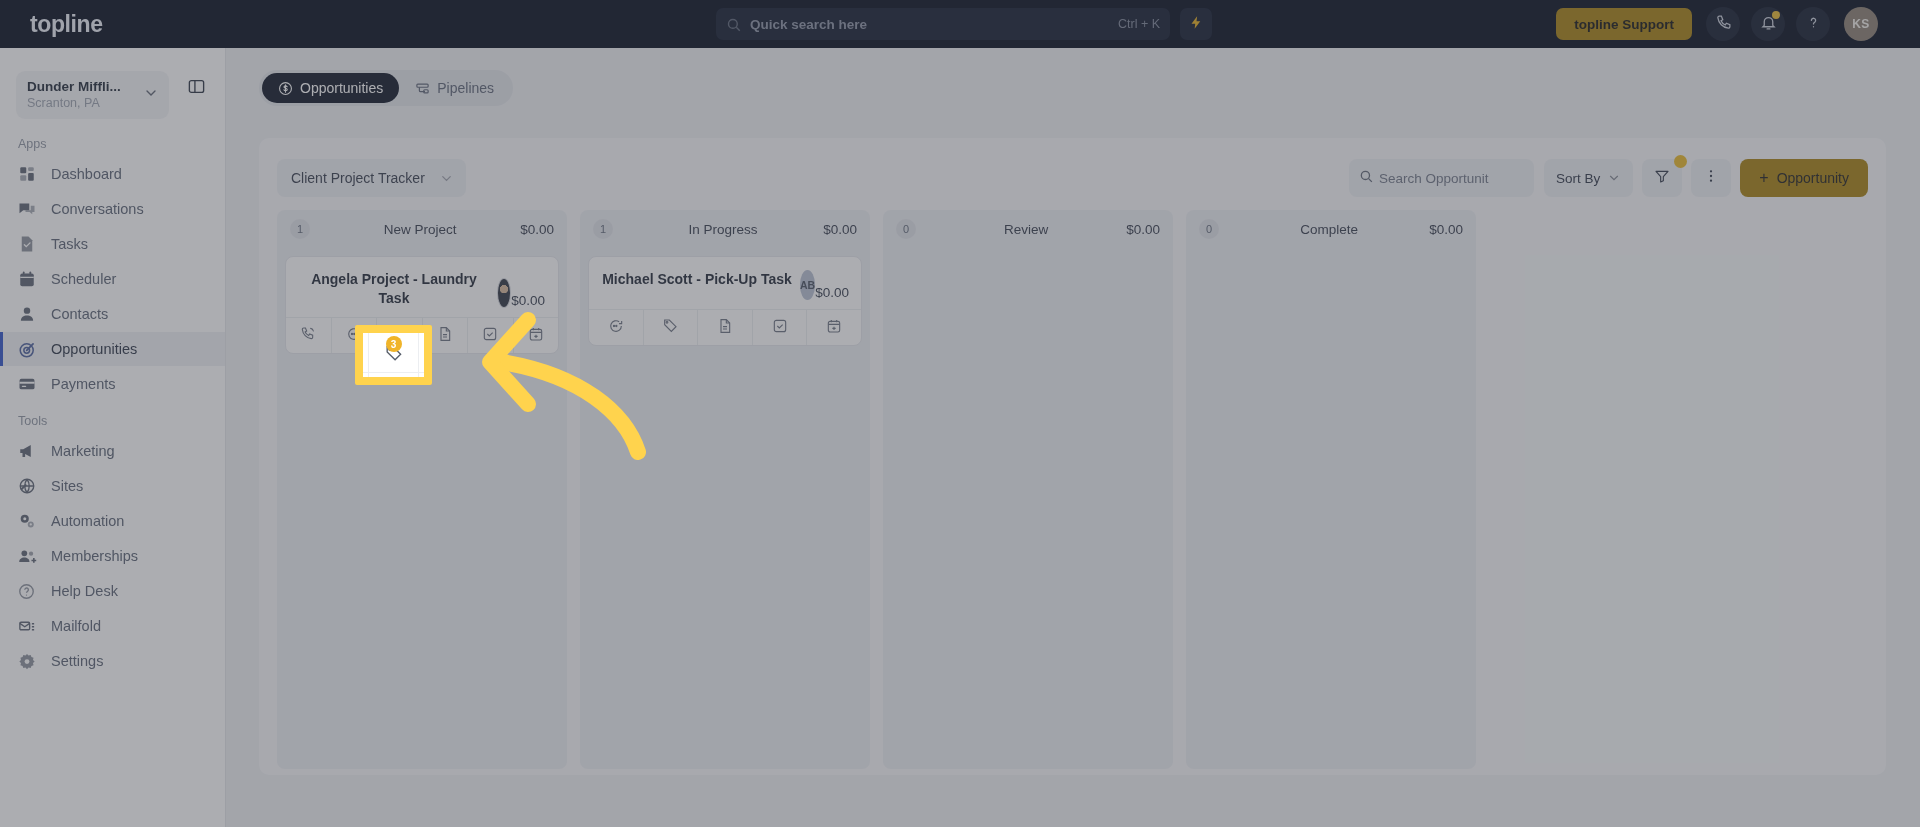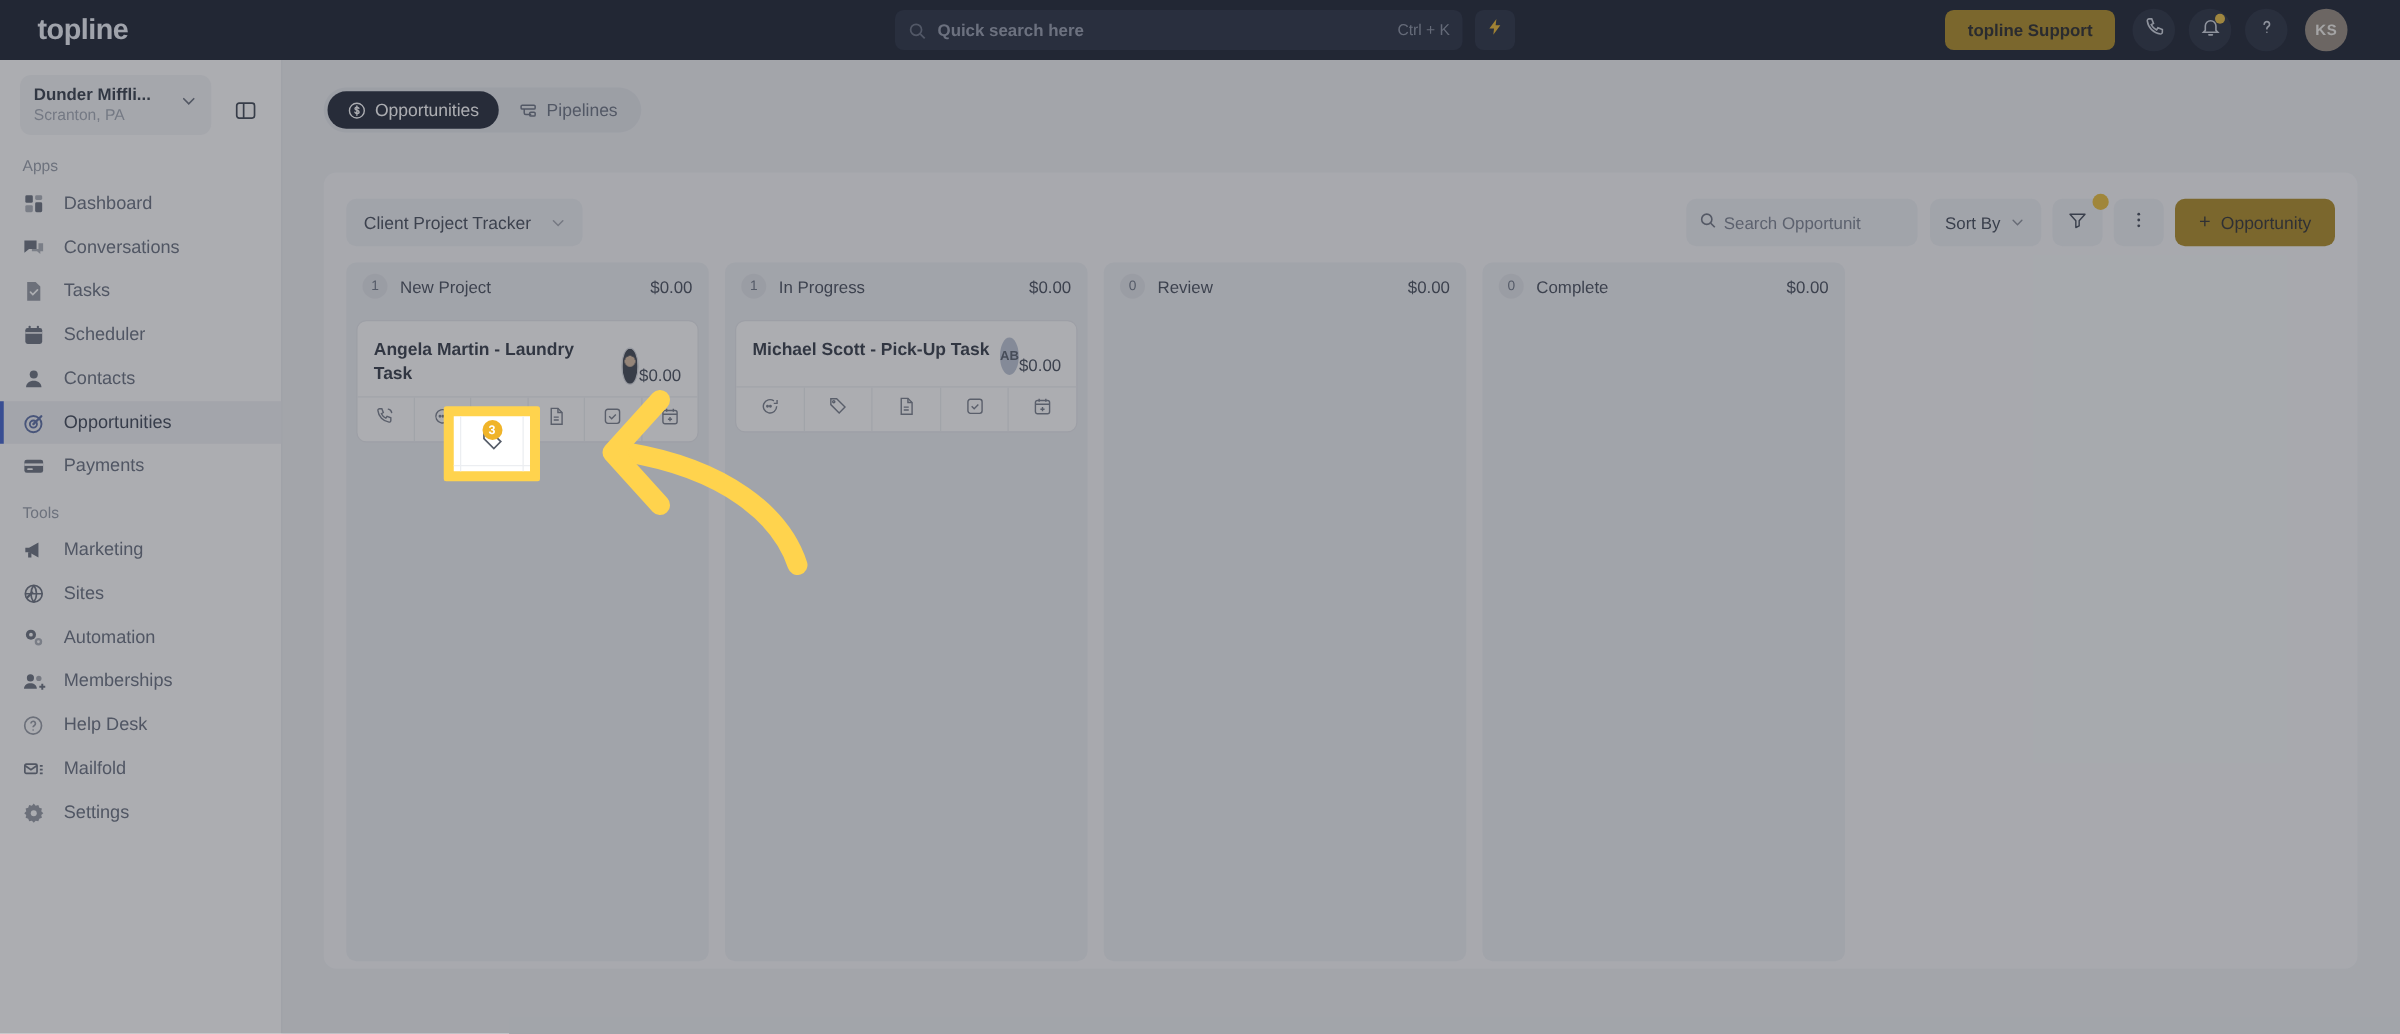--- a/index.html
+++ b/index.html
@@ -52,21 +52,21 @@
     position: absolute; right: 42px; top: 7px; width: 34px; height: 34px; border-radius: 50%;
     background: #8a7f72; color: #f2efe9; font-size: 12px; font-weight: 600;
     display: flex; align-items: center; justify-content: center; letter-spacing: .5px;
   }
 
   
   .sidebar {
     position: absolute; top: 48px; left: 0; width: 226px; height: 779px;
     background: #ffffff; border-right: 1px solid #e4e6ea; z-index: 20;
   }
-  .orgrow { display: flex; align-items: flex-end; padding: 12px 12px 6px 16px; }
+  .orgrow { display: flex; align-items: flex-start; padding: 12px 12px 6px 16px; margin-top: 11px; }
   .orgsel {
     flex: 1; background: #f3f4f6; border-radius: 9px; padding: 7px 10px 8px 11px;
     display: flex; align-items: center; min-width: 0;
   }
   .orgsel .txt { flex: 1; min-width: 0; }
   .orgname { font-size: 13.5px; color: #1f2937; font-weight: 600; white-space: nowrap;
              overflow: hidden; text-overflow: ellipsis; line-height: 17px; }
   .orgsub  { font-size: 12.5px; color: #9aa1ad; line-height: 16px; }
   .panelbtn { width: 34px; height: 34px; margin-left: 10px; display: flex;
               align-items: center; justify-content: center; }
@@ -93,21 +93,21 @@
   }
   .tab {
     display: flex; align-items: center; height: 30px; border-radius: 16px;
     padding: 0 16px; font-size: 14px; color: #5c6475; font-weight: 500;
   }
   .tab.active { background: #0d1526; color: #ffffff; }
   .tab .ti { width: 15px; height: 15px; margin-right: 7px; display: flex; }
 
   .board {
     position: absolute; top: 90px; left: 33px; width: 1627px; height: 637px;
-    background: #f7f8fa; border-radius: 10px;
+    background: #f7f8fa; border-radius: 10px; text-align: center;
   }
   .filterbar { display: flex; align-items: center; padding: 18px 18px 0 18px; height: 62px; }
   .pipesel {
     background: #eceef2; border-radius: 8px; height: 38px; display: flex; align-items: center;
     padding: 0 12px 0 14px; font-size: 14px; color: #343c4c;
   }
   .pipesel .cv { margin-left: 14px; opacity: .55; display: flex; }
   .spacer { flex: 1; }
   .searchopp {
     background: #eceef2; border-radius: 8px; height: 38px; width: 185px;
@@ -506,21 +506,21 @@
 
         <div class="col">
           <div class="colhead">
             <span class="cnt">1</span>
             <span class="cname">New Project</span>
             <span class="cval">$0.00</span>
           </div>
           <div class="colbody">
             <div class="card">
               <div class="cardtop">
-                <div class="cardtitle">Angela Martin - Laundry Task</div>
+                <div class="cardtitle">Angela Project - Laundry Task</div>
                 <div class="cardright">
                   <div class="av-photo"></div>
                   <div class="amount">$0.00</div>
                 </div>
               </div>
               <div class="cardacts">
                 <div class="act">
                   <span>
                     <svg width="16" height="16" viewBox="0 0 24 24" fill="none" stroke="#6b7280" stroke-width="1.7" stroke-linecap="round">
                         <path d="M5.5 3h2.7l1.8 4.5L7.7 9a11 11 0 005.3 5.3l1.5-2.3 4.5 1.8V17a2 2 0 01-2.2 2A15.6 15.6 0 013.5 5.2 2 2 0 015.5 3z"></path>

